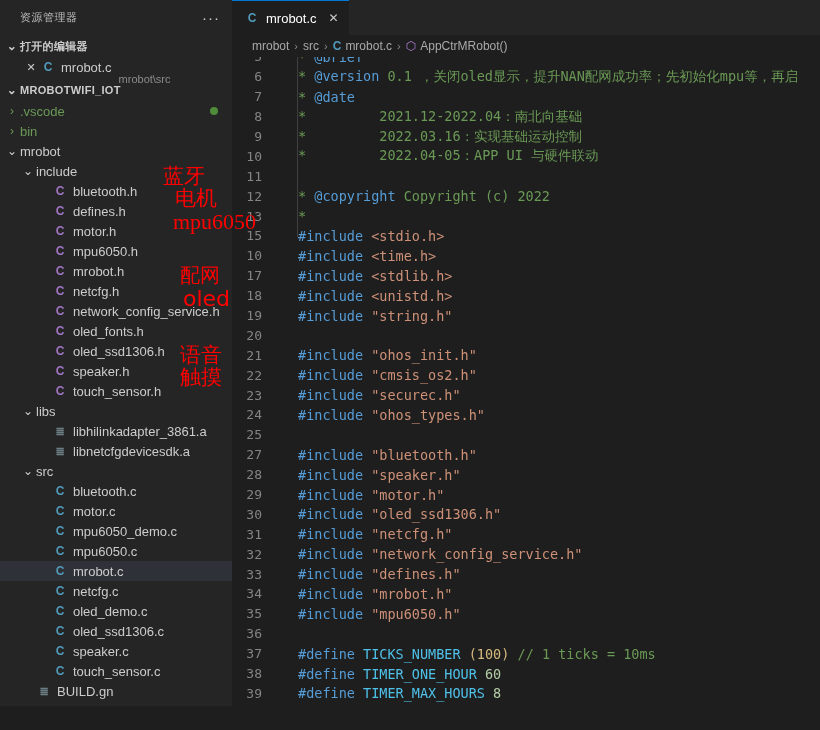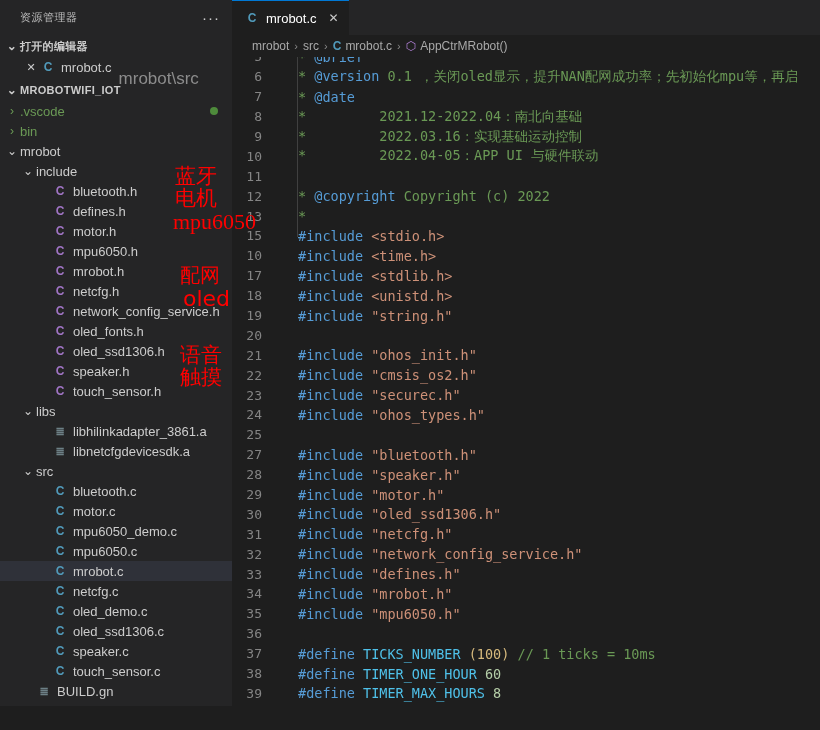--- a/index.html
+++ b/index.html
@@ -48,21 +48,21 @@
   .row .close-x { width: 18px; text-align: center; color: #cccccc; font-size: 11px; }
   .ic {
     width: 16px; flex: 0 0 16px; text-align: center;
     font-size: 12px; font-weight: bold; margin-right: 5px;
   }
   .ic-c-blue { color: #519aba; }
   .ic-c-purple { color: #a074c4; }
   .ic-lines { color: #6d8086; font-size: 11px; }
   .ic-info { color: #519aba; font-size: 12px; }
   .fname { color: #cccccc; }
-  .fpath { color: #8c8c8c; font-size: 17px; margin-left: 7px; margin-top: 24px; }
+  .fpath { color: #8c8c8c; font-size: 11px; margin-left: 7px; margin-top: 24px; }
   .folder-lbl { color: #cccccc; font-size: 13px; }
   .dot-green {
     width: 8px; height: 8px; border-radius: 50%;
     background: #4e8b3b; position: absolute; right: 14px; top: 6px;
   }
 
   
   .anno {
     position: absolute; color: #ff0000;
     font-family: "DejaVu Sans", sans-serif;
@@ -349,21 +349,21 @@
           <div class="code-line"><span class="ln">36</span><span class="ctext"></span></div>
           <div class="code-line"><span class="ln">37</span><span class="ctext"><span class="tok-pre">#define</span><span class="tok-plain"> </span><span class="tok-id">TICKS_NUMBER</span><span class="tok-plain"> </span><span class="tok-paren-num">(100)</span><span class="tok-plain"> </span><span class="tok-cmt">// 1 ticks = 10ms</span></span></div>
           <div class="code-line"><span class="ln">38</span><span class="ctext"><span class="tok-pre">#define</span><span class="tok-plain"> </span><span class="tok-id">TIMER_ONE_HOUR</span><span class="tok-plain"> </span><span class="tok-num">60</span></span></div>
           <div class="code-line"><span class="ln">39</span><span class="ctext"><span class="tok-pre">#define</span><span class="tok-plain"> </span><span class="tok-id">TIMER_MAX_HOURS</span><span class="tok-plain"> </span><span class="tok-num">8</span></span></div>
         </div>
       <div class="minimap-edge"></div>
     </div>
   </div>
 
   <div id="annos">
-      <div class="anno" style="left: 175px; top: 166px; font-size: 21px;">蓝牙</div>
+      <div class="anno" style="left: 163px; top: 166px; font-size: 21px;">蓝牙</div>
       <div class="anno" style="left: 175px; top: 188px; font-size: 21px;">电机</div>
       <div class="anno" style="left: 173px; top: 211px; font-size: 22px; font-family: Liberation Serif, serif;">mpu6050</div>
       <div class="anno" style="left: 180px; top: 265px; font-size: 20px;">配网</div>
       <div class="anno" style="left: 183px; top: 288px; font-size: 22px;">oled</div>
       <div class="anno" style="left: 180px; top: 345px; font-size: 21px;">语音</div>
       <div class="anno" style="left: 180px; top: 367px; font-size: 21px;">触摸</div>
     </div>
 </div>
 
 </body></html>

